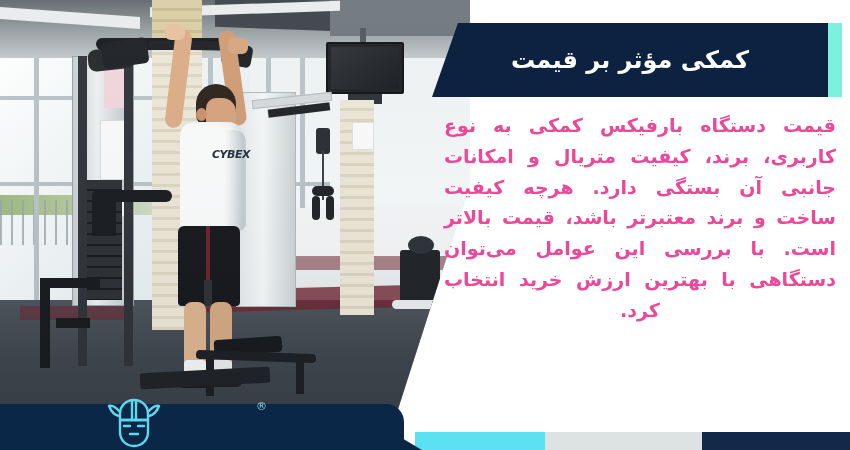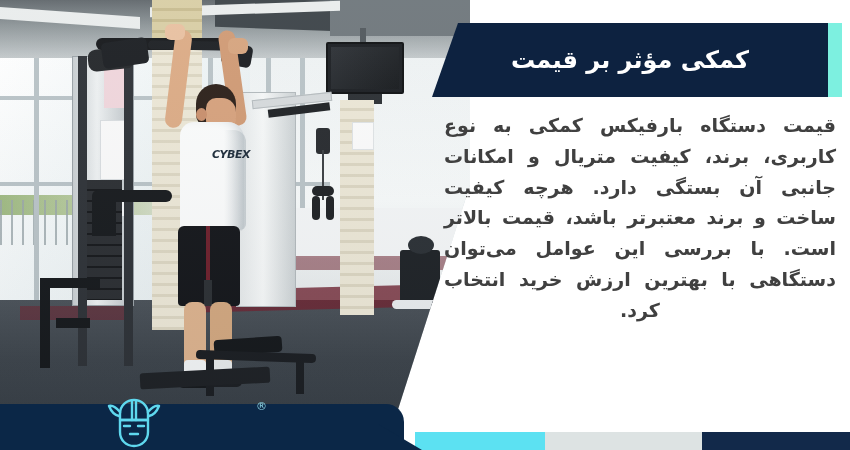--- a/index.html
+++ b/index.html
@@ -167,21 +167,21 @@
   }
   .title-text {
     color:#ffffff; font-size:24px; font-weight:bold; direction:rtl;
     font-family:"DejaVu Sans", sans-serif; letter-spacing:0px;
   }
   .title-accent { position:absolute; left:828px; top:23px; width:14px; height:74px; background:#7df0e0; }
 
   .body-text {
     position:absolute; right:14px; top:110px; width:392px;
     direction:rtl; text-align:justify; text-align-last:center;
-    color:#404040; font-size:19px; font-weight:bold; line-height:1.62;
+    color:#ec4899; font-size:19px; font-weight:bold; line-height:1.62;
     font-family:"DejaVu Sans", sans-serif;
   }
 
   
   .bottombar { position:absolute; left:0; top:432px; width:850px; height:18px; display:flex; }
   .bb-spacer { width:415px; height:18px; background:transparent; }
   .bb-cyan { width:130px; height:18px; background:#5ce1f2; }
   .bb-gray { width:157px; height:18px; background:#dde3e3; }
   .bb-navy { flex:1; height:18px; background:#12294a; }
   .bb-notch { position:absolute; left:378px; top:424px; width:44px; height:26px;

